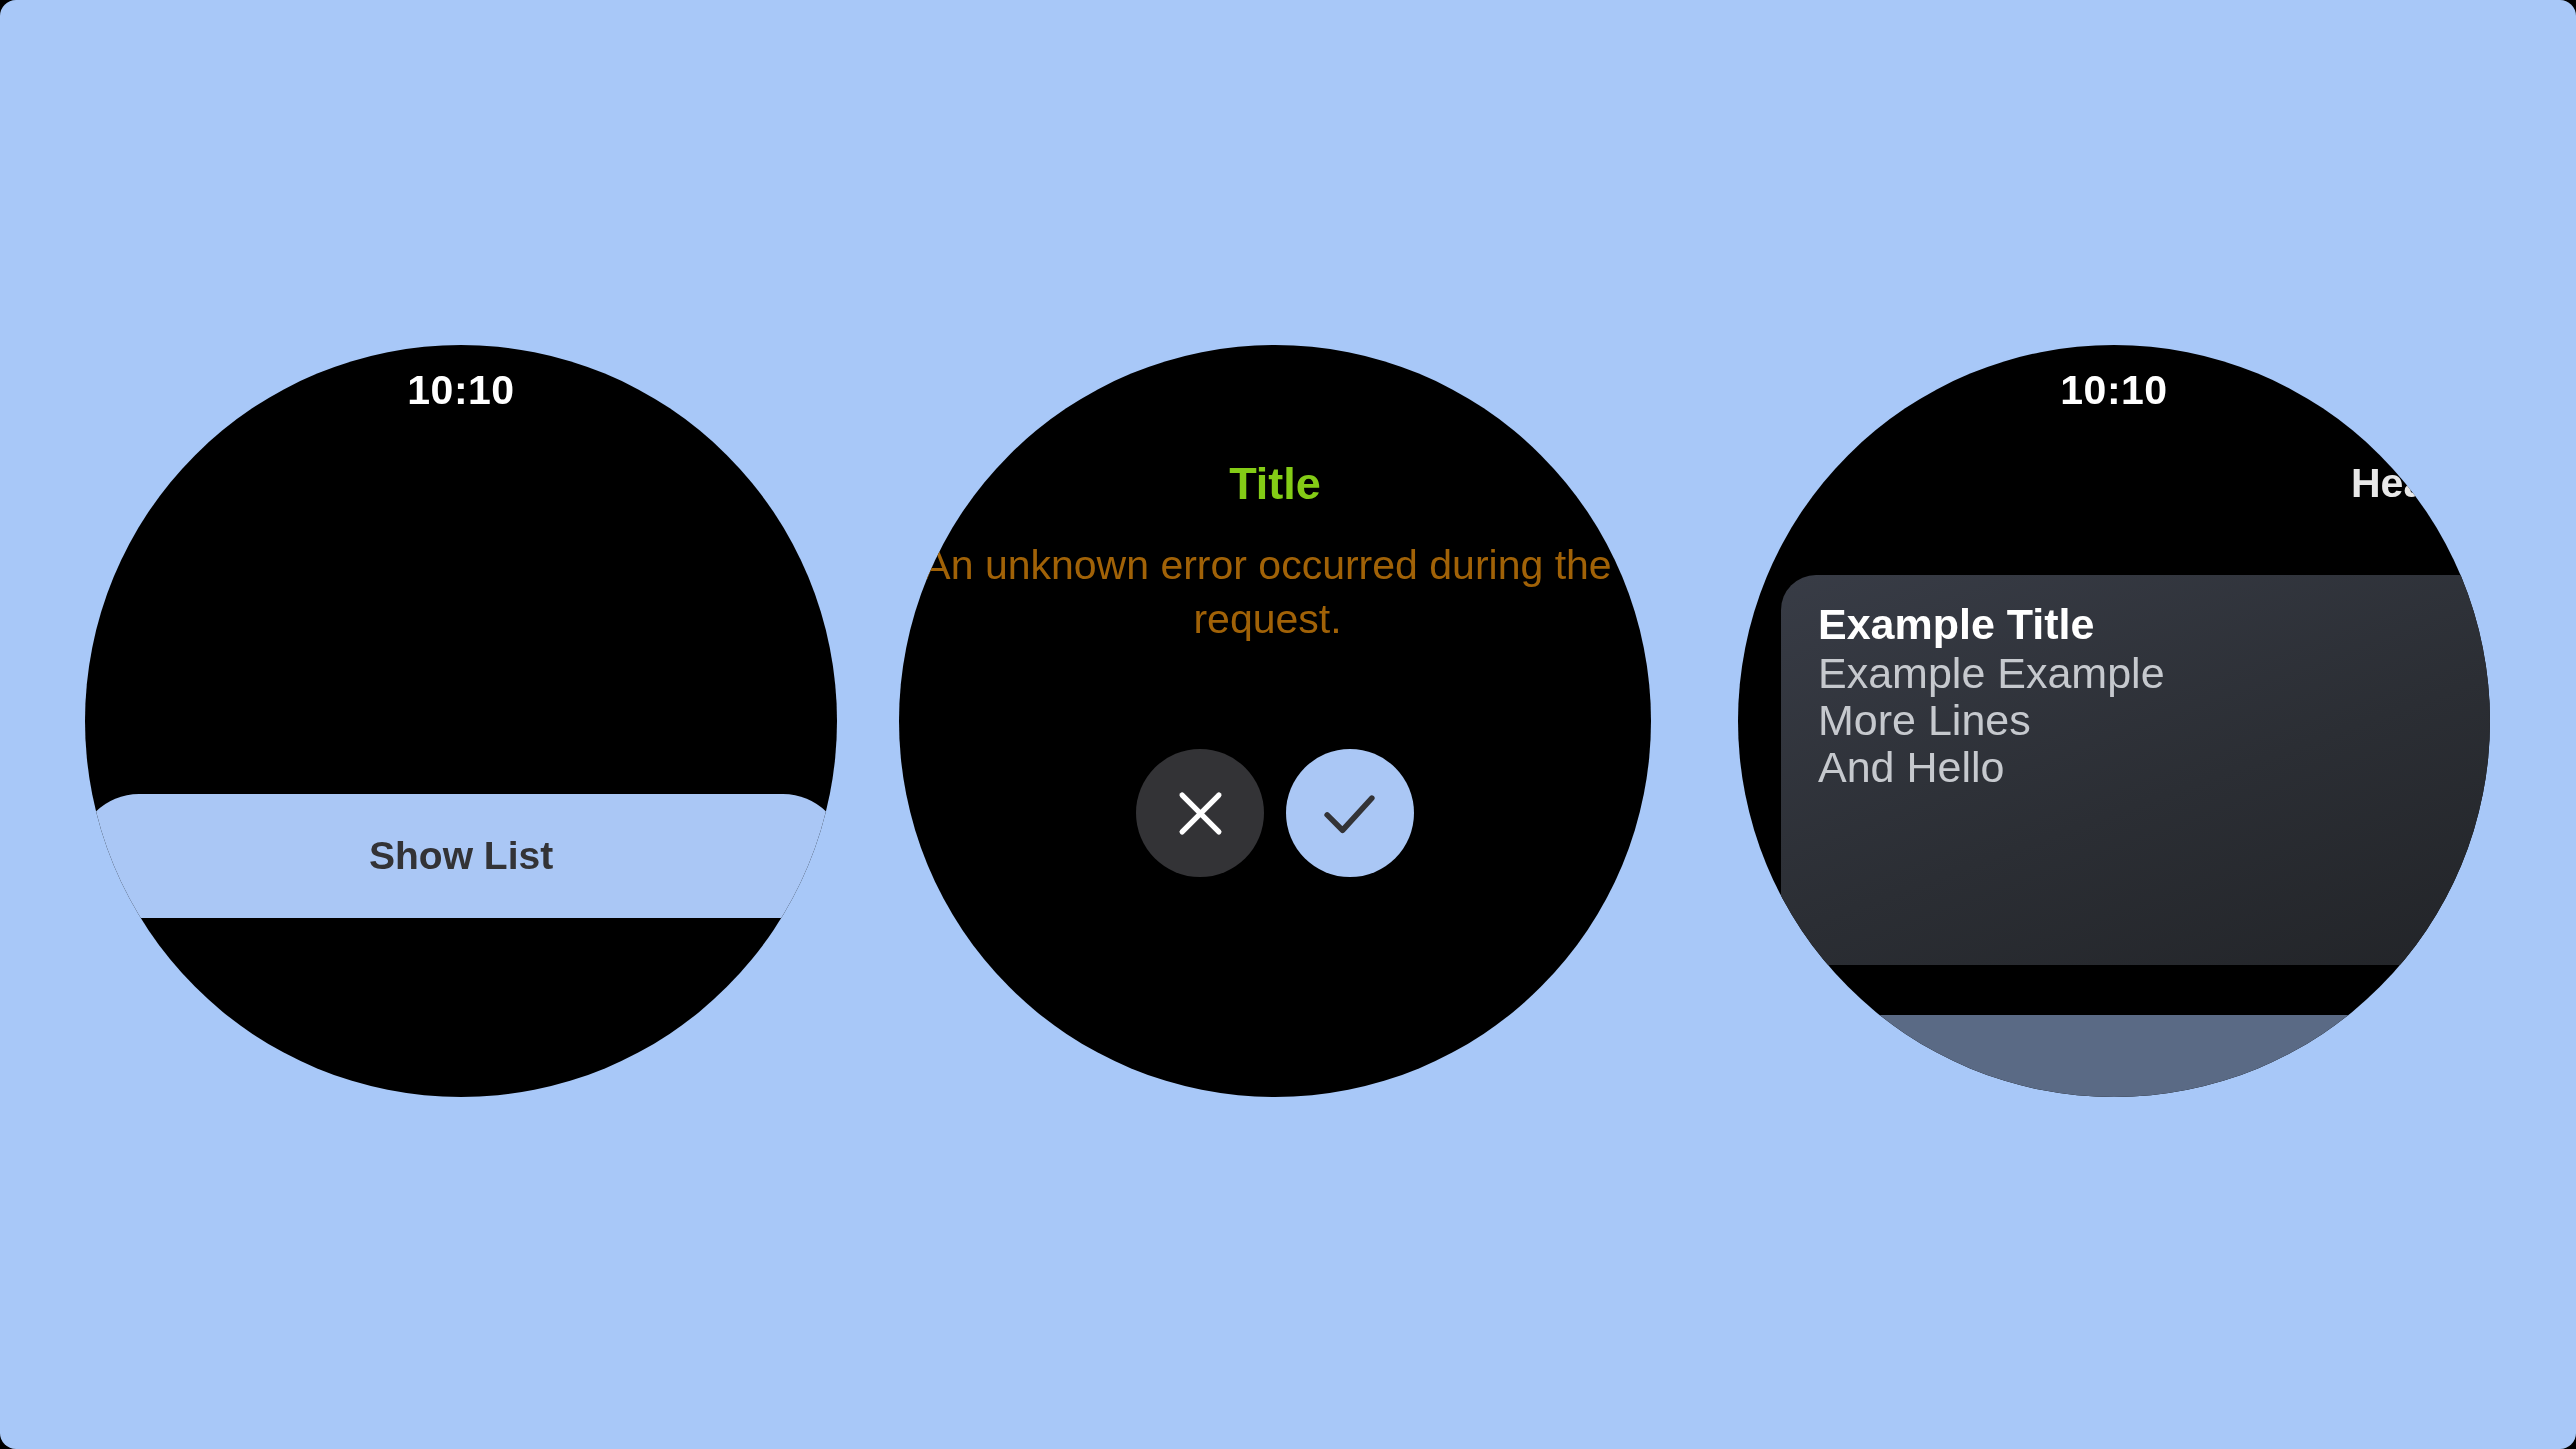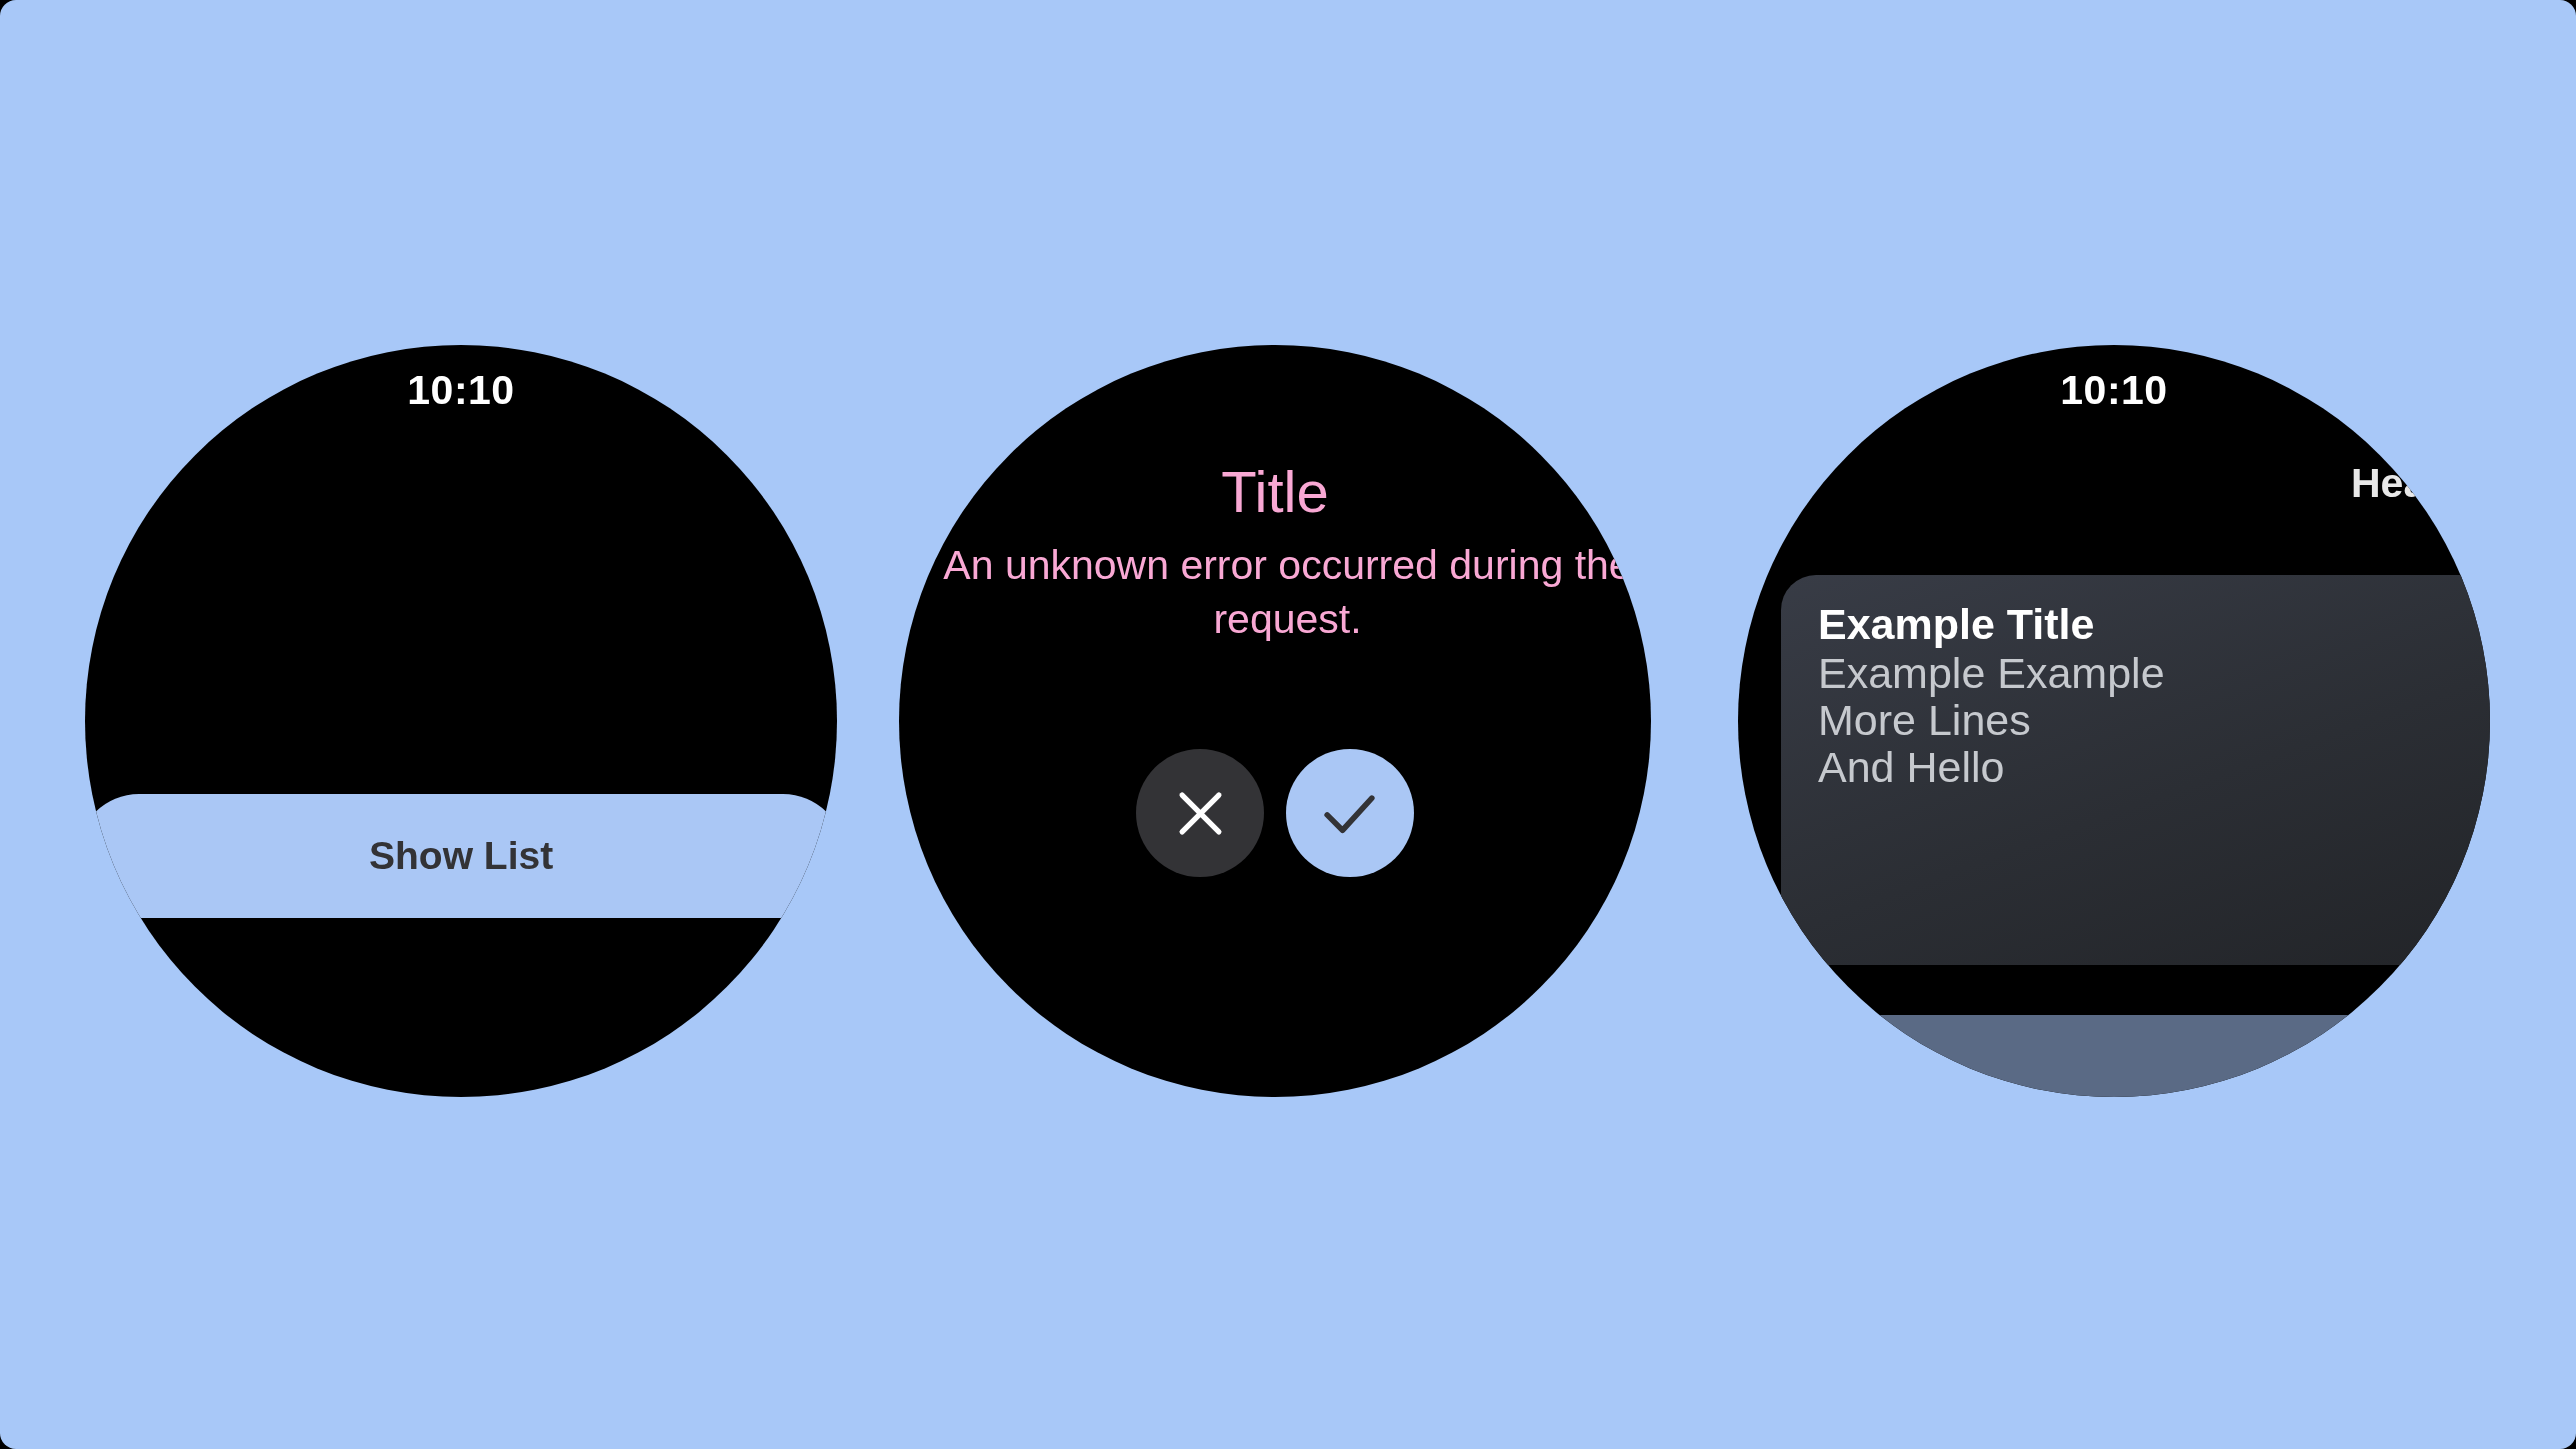--- a/index.html
+++ b/index.html
@@ -82,31 +82,31 @@
     cursor: pointer;
   }
 
   
   .dialog-title {
     position: absolute;
     top: 113px;
     left: 0;
     width: 100%;
     text-align: center;
-    color: #f9a8d4;
-    font-size: 58px;
-    font-weight: 400;
+    color: #84cc16;
+    font-size: 45px;
+    font-weight: 700;
   }
   .dialog-message {
     position: absolute;
     top: 193px;
-    left: 34px;
+    left: 14px;
     width: 709px;
     text-align: center;
-    color: #f9a8d4;
+    color: #a16207;
     font-size: 41px;
     font-weight: 400;
     line-height: 1.32;
   }
   .dialog-actions {
     position: absolute;
     top: 404px;
     left: 0;
     width: 100%;
     display: flex;

